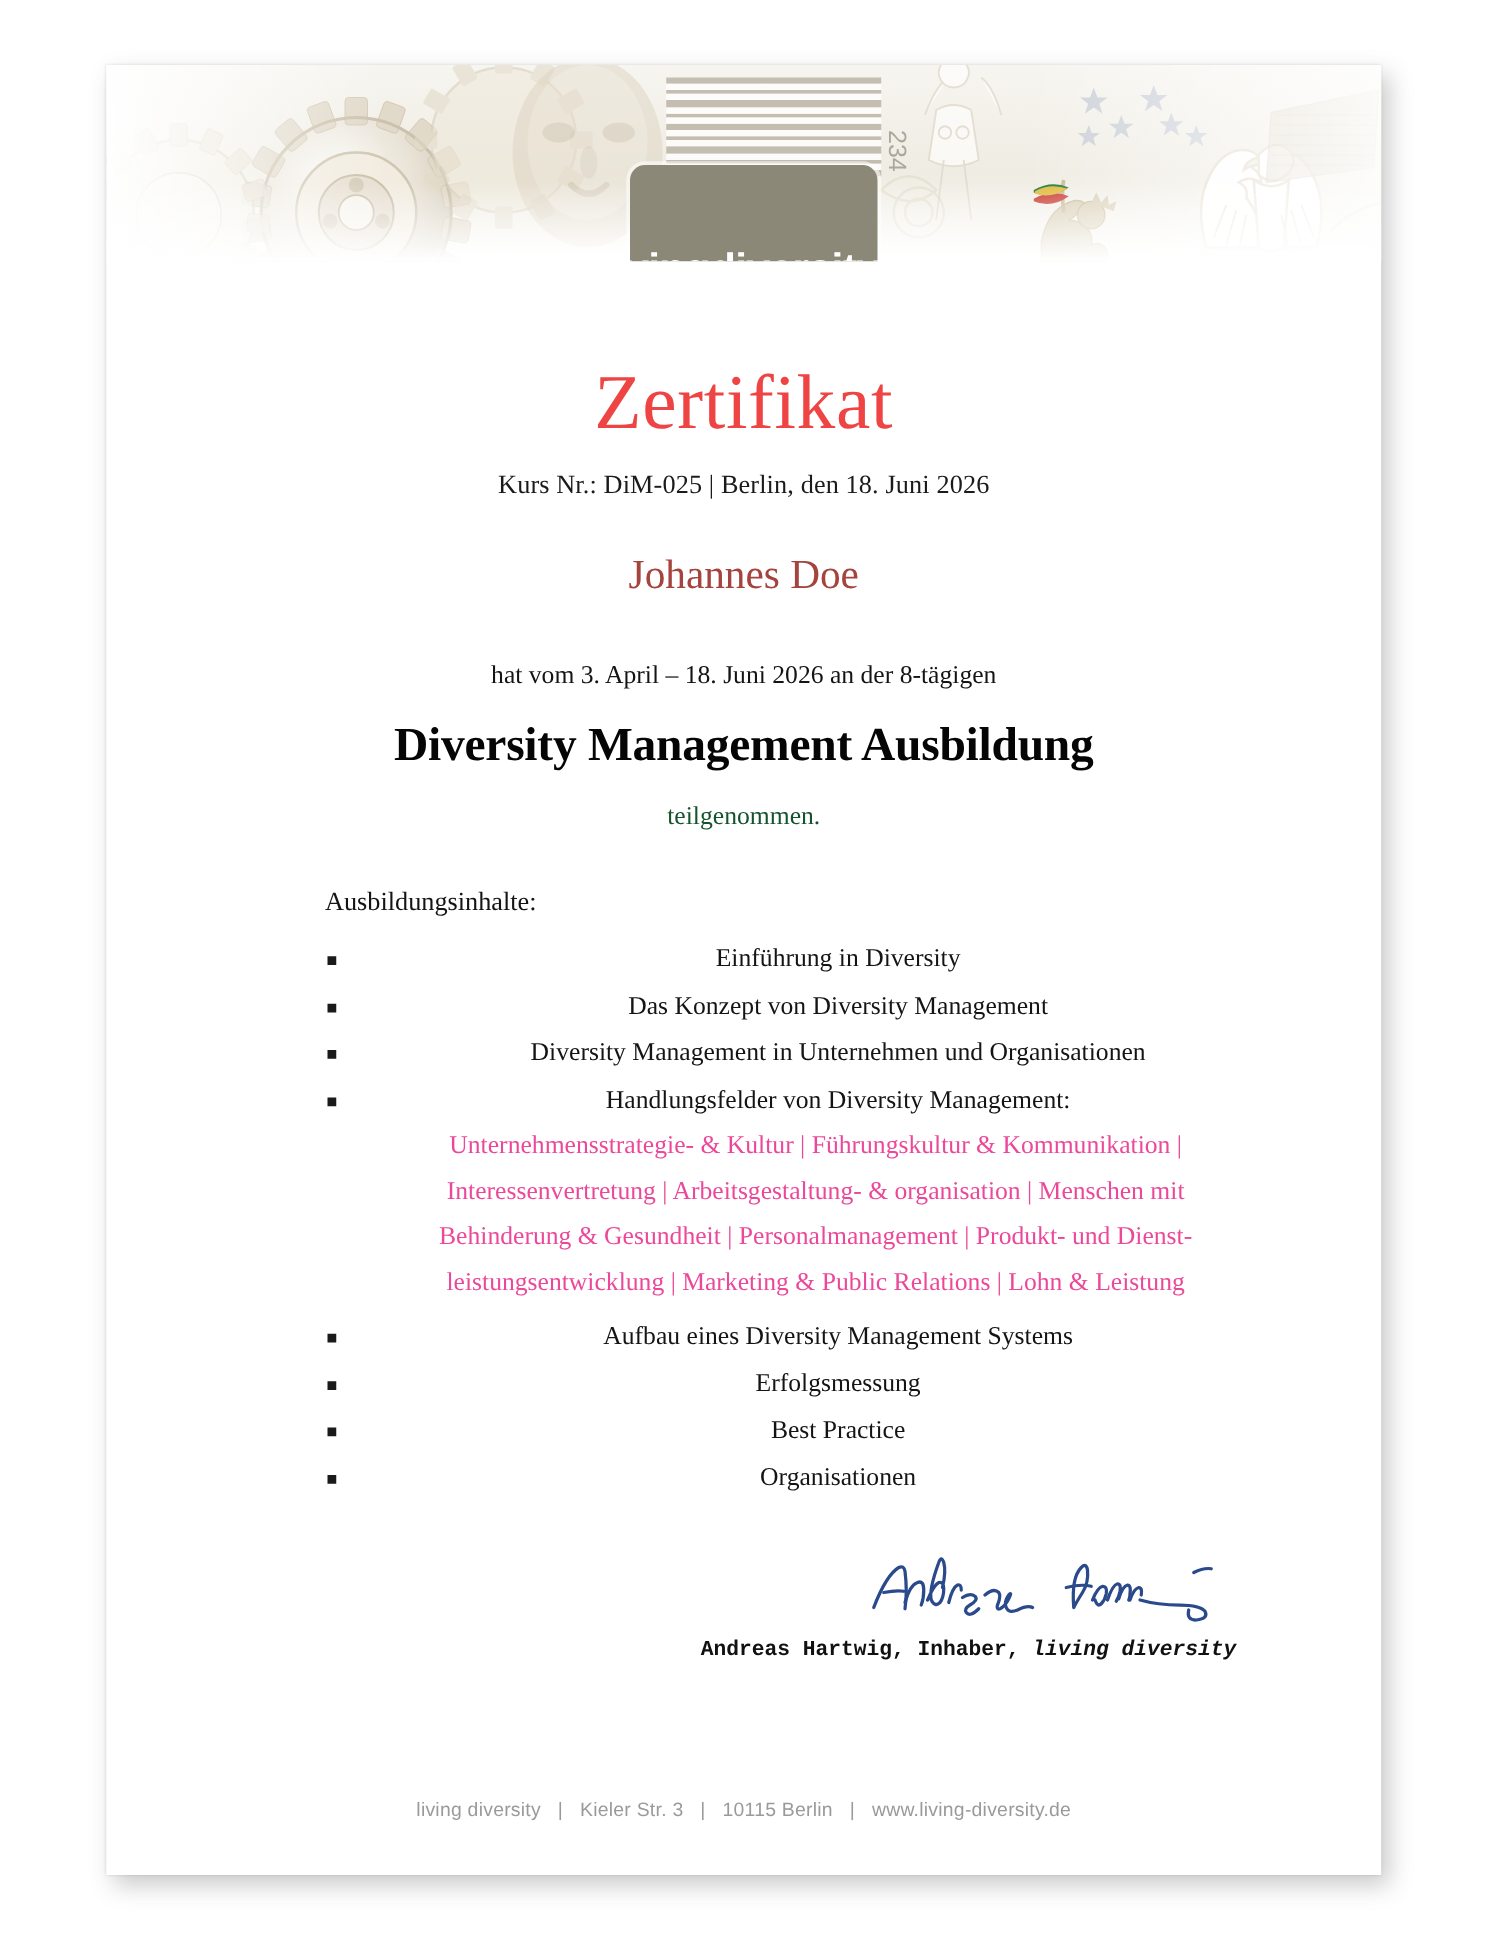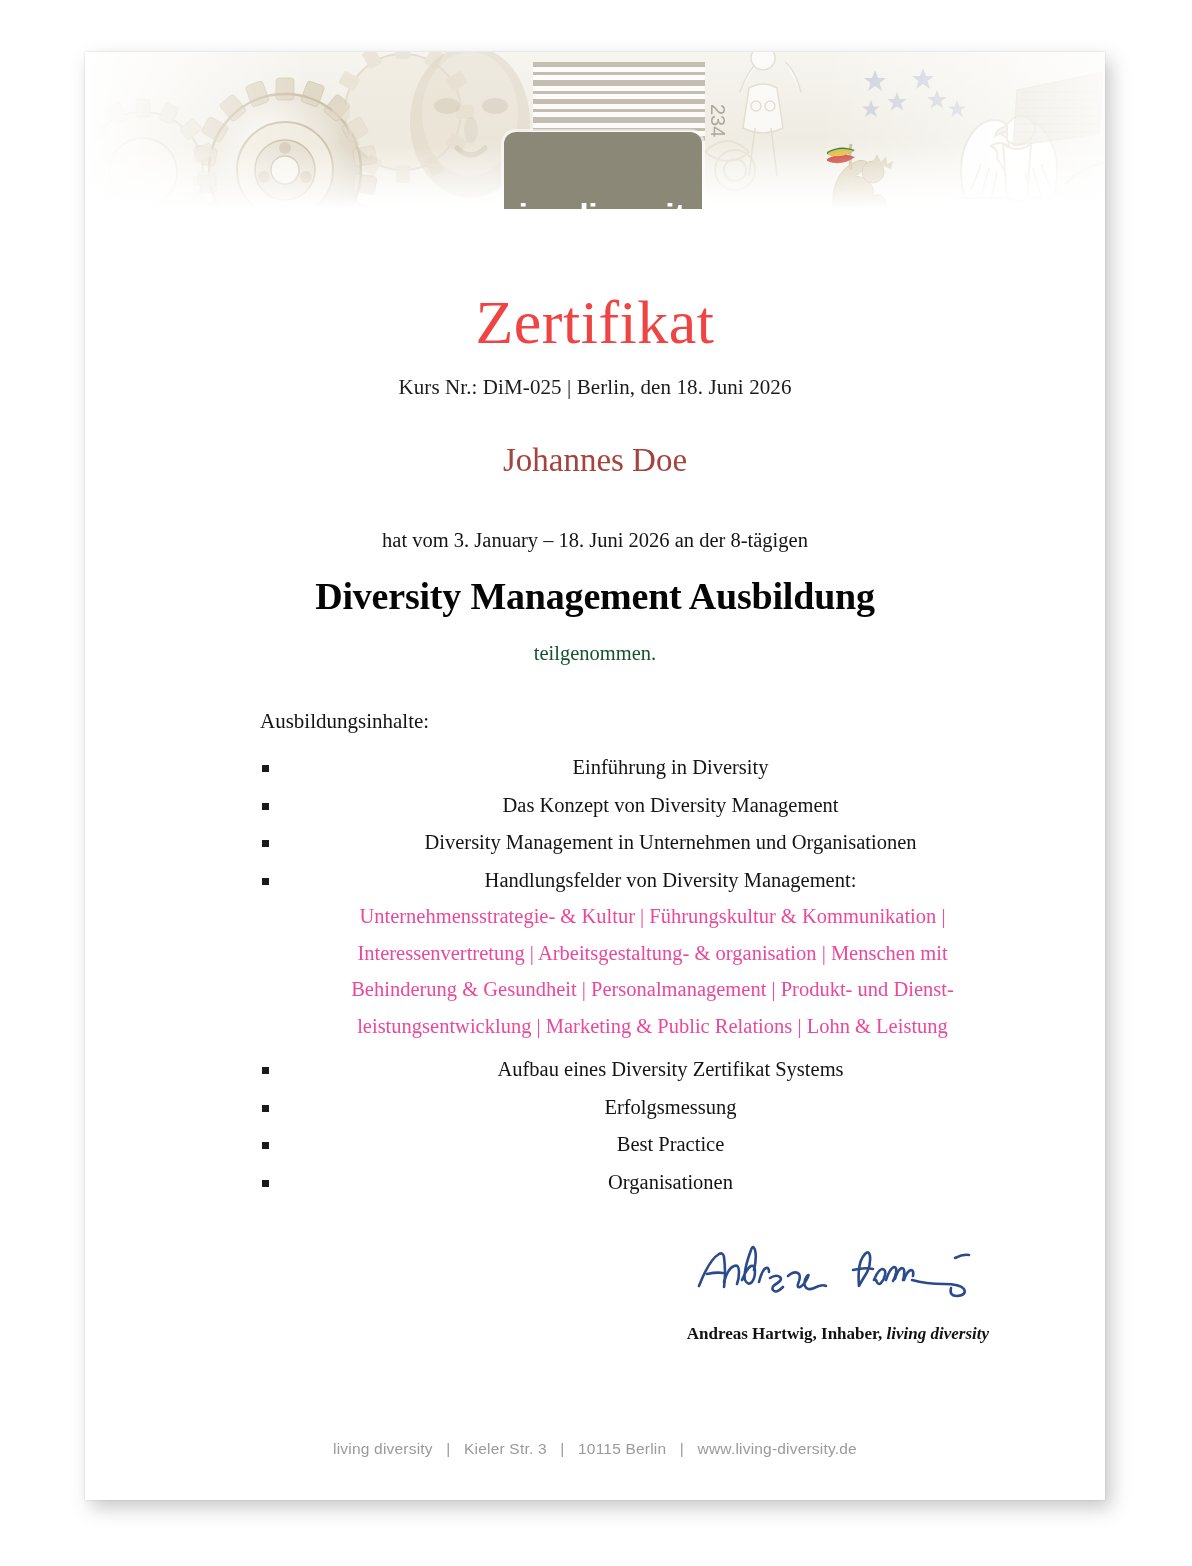--- a/index.html
+++ b/index.html
@@ -155,22 +155,23 @@
   .sig-zone {
     margin-top: 42px;
     text-align: right;
     padding-right: 52px;
   }
   .sig-svg { display:inline-block; }
   .sig-name {
     font-size: 17px;
     font-weight: bold;
     color: #111111;
-    margin-top: 22px;
+    margin-top: 8px;
     padding-right: 4px;
+    font-family: Liberation Mono, monospace;
   }
   .sig-name i { font-weight: bold; font-style: italic; }
 
   
   .footer {
     position: absolute;
     left: 0;
     right: 0;
     bottom: 42px;
     text-align: center;
@@ -395,21 +396,21 @@
   </div>
 
   <div class="sheet-body">
 
     <div class="title">Zertifikat</div>
 
     <div class="subtitle">Kurs Nr.: DiM-025  |  Berlin, den 18. Juni 2026</div>
 
     <div class="recipient">Johannes Doe</div>
 
-    <div class="line-from">hat vom 3. January – 18. Juni 2026 an der 8-tägigen</div>
+    <div class="line-from">hat vom 3. April – 18. Juni 2026 an der 8-tägigen</div>
 
     <div class="course-name">Diversity Management Ausbildung</div>
 
     <div class="line-done">teilgenommen.</div>
 
     <div class="contents-head">Ausbildungsinhalte:</div>
 
     <ul class="contents">
       <li>
         <span class="sq"></span>
@@ -428,21 +429,21 @@
         <span>Handlungsfelder von Diversity Management:</span>
         <div class="subline">
           <div>Unternehmensstrategie- &amp; Kultur  |  Führungskultur &amp; Kommunikation  |</div>
           <div>Interessenvertretung  |  Arbeitsgestaltung- &amp; organisation  |  Menschen mit</div>
           <div>Behinderung &amp; Gesundheit  |  Personalmanagement  |  Produkt- und Dienst-</div>
           <div>leistungsentwicklung  |  Marketing &amp; Public Relations  |  Lohn &amp; Leistung</div>
         </div>
       </li>
       <li>
         <span class="sq"></span>
-        <span>Aufbau eines Diversity Zertifikat Systems</span>
+        <span>Aufbau eines Diversity Management Systems</span>
       </li>
       <li>
         <span class="sq"></span>
         <span>Erfolgsmessung</span>
       </li>
       <li>
         <span class="sq"></span>
         <span>Best Practice</span>
       </li>
       <li>

